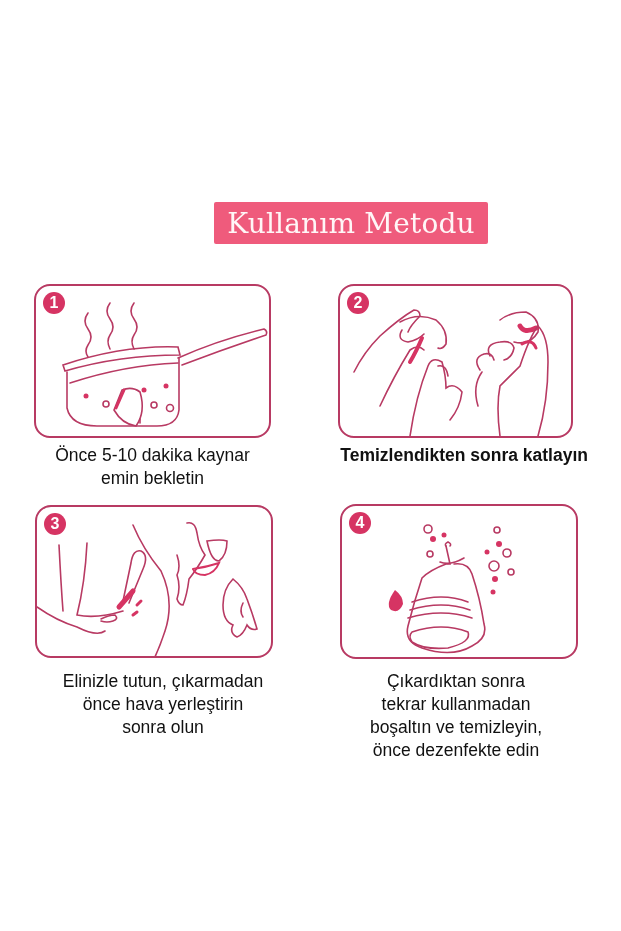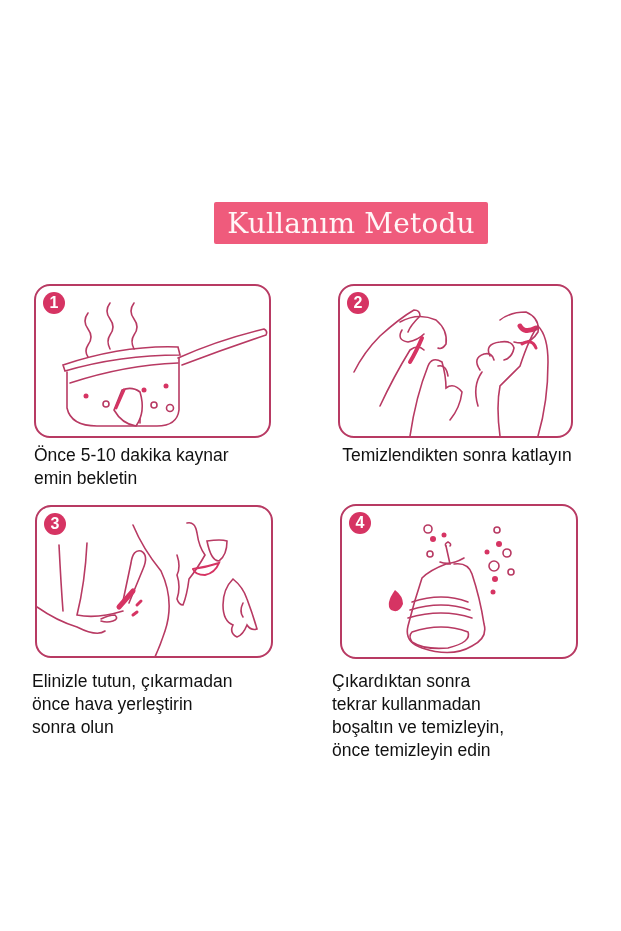--- a/index.html
+++ b/index.html
@@ -5,21 +5,21 @@
   html, body { margin:0; padding:0; }
   body { width:621px; height:931px; background:#ffffff; position:relative; overflow:hidden;
          font-family:"Liberation Sans", sans-serif; }
   .title-badge { position:absolute; left:174px; top:202px; width:274px; height:42px;
     background:#ef5b7c; border-radius:2px; display:flex; align-items:center; justify-content:center;margin-left:40px; }
   .title-badge span { color:#fff6f7; font-family:"DejaVu Serif", serif; font-size:28px; letter-spacing:0.2px; }
   .panel { position:absolute; border:2px solid #b83a63; border-radius:16px; background:#fff; box-sizing:border-box; overflow:hidden; }
   .num { position:absolute; left:7px; top:6px; width:22px; height:22px; border-radius:50%;
     background:#d63463; color:#fff; font-size:16px; font-weight:bold; display:flex; align-items:center; justify-content:center; }
   .panel svg { position:absolute; left:0; top:0; }
-  .caption { position:absolute; color:#111; font-size:17.5px; line-height:23px; }
+  .caption { position:absolute; color:#111; font-size:17.5px; line-height:23px; text-align:center; }
   .caption div { white-space:nowrap; }
 </style>
 </head>
 <body>
 
 <div class="title-badge">
   <span>Kullanım Metodu</span>
 </div>
 
 <div class="panel" style="left:34px;top:284px;width:237px;height:154px;">
@@ -60,21 +60,21 @@
     <path d="M82 52 q-6 14 -12 24" stroke="#d63463" stroke-width="4"></path>
     <path d="M160 34 q10 -8 26 -8 q14 6 12 20 q-8 14 -24 10"></path>
     <path d="M180 40 q4 8 16 2" stroke="#d63463" stroke-width="5"></path>
     <path d="M150 70 q-6 -12 10 -14 q12 -2 14 6 q-2 10 -10 12"></path>
     <path d="M140 84 q-8 -12 4 -16 q8 -2 10 6"></path>
     <path d="M138 120 q-6 -20 4 -34"></path>
     <path d="M160 150 q-4 -30 0 -50 q10 -10 20 -20 q10 -30 18 -40 q10 10 10 36 q0 40 -10 74"></path>
     <path d="M182 58 q10 -6 14 4" stroke="#d63463" stroke-width="3"></path>
   </svg>
 </div>
-<div class="caption" style="left:326px;top:444px;width:262px;text-align:center;">
+<div class="caption" style="left:326px;top:444px;width:262px;text-align:right;font-weight:bold;">
   <div>Temizlendikten sonra katlayın</div>
 </div>
 
 <div class="panel" style="left:35px;top:505px;width:238px;height:153px;">
   <div class="num">3</div>
   <svg width="238" height="153" viewBox="0 0 238 153" fill="none" stroke="#b83a63" stroke-width="1.6" stroke-linecap="round">
     <path d="M0 100 q20 14 40 20 q20 10 28 4"></path>
     <path d="M22 38 q2 40 4 66"></path>
     <path d="M50 36 q-2 40 -10 72 q20 4 46 -4"></path>
     <path d="M96 18 q10 24 28 46 q14 30 4 60 q-6 18 -12 30"></path>
@@ -114,18 +114,18 @@
     <circle cx="151" cy="86" r="2.5" fill="#d63463" stroke="none"></circle>
     <path d="M104 40 l4 18 h-4 q-16 6 -24 14 q-8 24 -14 48 q-4 16 14 22 q30 10 50 -2 q16 -8 12 -22 q-4 -26 -12 -50 q-4 -12 -18 -10"></path>
     <path d="M104 40 q-2 -2 2 -4 q4 2 2 4"></path>
     <path d="M98 56 q10 4 24 -4"></path>
     <path d="M70 96 q30 -10 56 0"></path>
     <path d="M68 104 q32 -10 60 0"></path>
     <path d="M66 112 q34 -10 64 0"></path>
     <path d="M70 126 q30 -10 56 0 q4 10 -20 16 q-24 2 -36 -6 q-4 -6 0 -10"></path>
   </svg>
 </div>
-<div class="caption" style="left:332px;top:670px;width:268px;">
+<div class="caption" style="left:322px;top:670px;width:268px;">
   <div>Çıkardıktan sonra</div>
   <div>tekrar kullanmadan</div>
   <div>boşaltın ve temizleyin,</div>
-  <div>önce temizleyin edin</div>
+  <div>önce dezenfekte edin</div>
 </div>
 
 </body></html>

